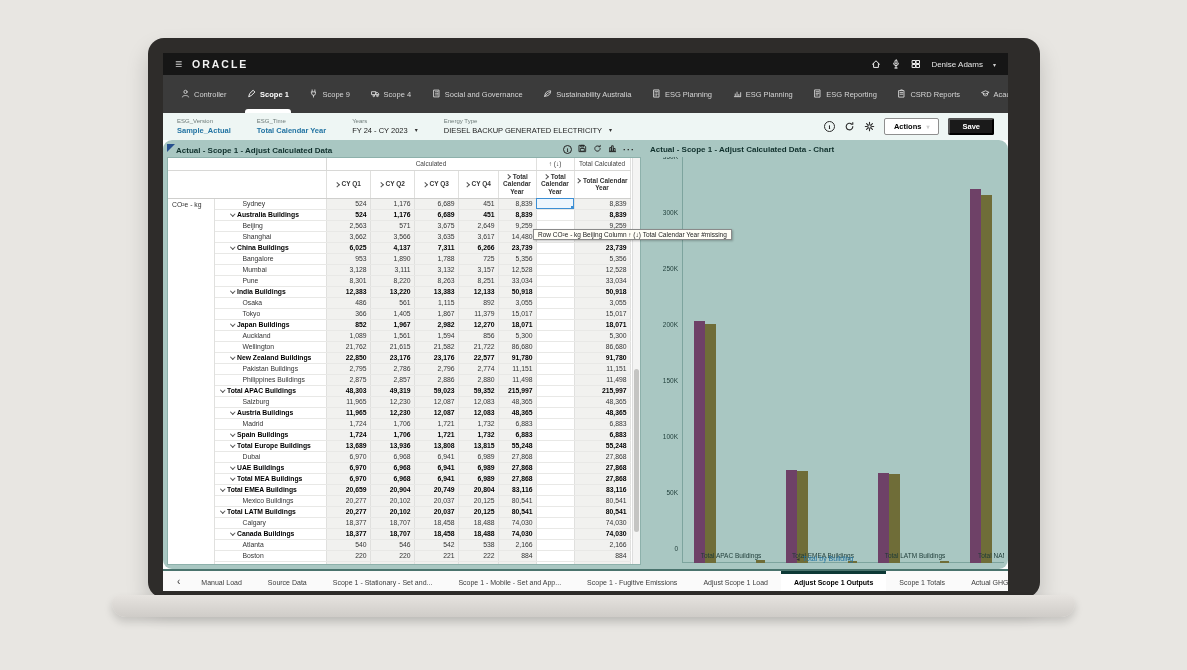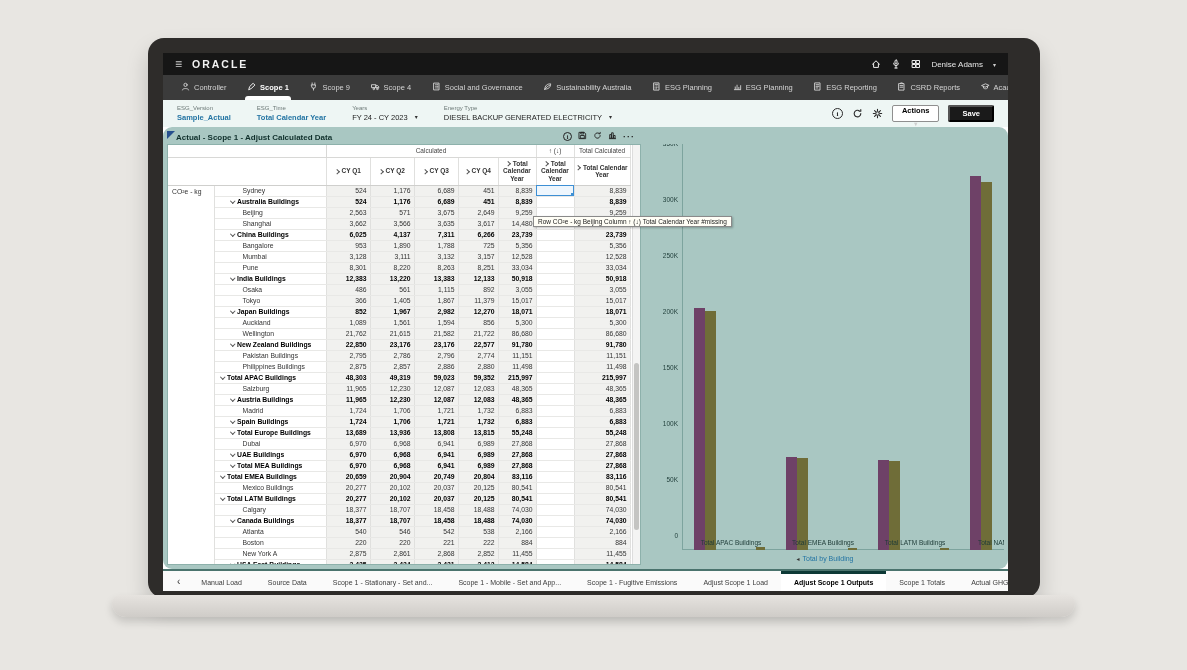--- a/index.html
+++ b/index.html
@@ -19,41 +19,41 @@
   .topbar { height:22px; background:#161616; color:#ededed; display:flex; align-items:center;
             padding:0 12px; flex:0 0 auto; }
   .hamburger { font-size:12px; color:#cfcfcf; margin-right:10px; }
   .brand { font-size:10.5px; font-weight:bold; letter-spacing:2px; color:#f2f2f2; }
   .topbar-right { margin-left:auto; display:flex; align-items:center; gap:10px; font-size:8px; }
   .topbar-right svg { display:block; }
   .username { color:#e5e5e5; }
   .caret { font-size:6px; color:#cfcfcf; }
 
   
-  .navbar { height:25px; background:#3b3b3b; display:flex; align-items:stretch; flex:0 0 auto;
+  .navbar { height:38px; background:#3b3b3b; display:flex; align-items:stretch; flex:0 0 auto;
             padding:0 14px; gap:0; min-width:880px; justify-content:space-between; }
   .navtab { display:flex; align-items:center; gap:4px; color:#d4d4d4; font-size:7.5px;
             position:relative; padding:0 4px; white-space:nowrap; cursor:default; }
   .navtab svg { flex:0 0 auto; }
   .navtab.active { color:#fff; font-weight:bold; }
   .navtab.active::after { content:""; position:absolute; left:2px; right:2px; bottom:0;
             height:4px; background:#fff; border-radius:3px 3px 0 0; }
 
   
   .povbar { height:27px; background:#eef6f4; display:flex; align-items:center; padding:0 14px;
             gap:26px; flex:0 0 auto; }
   .pov-field { display:flex; flex-direction:column; justify-content:space-between; line-height:1.25; }
   .pov-label { font-size:6px; color:#6d7a78; }
   .pov-value { font-size:7.5px; color:#1c1c1c; display:flex; align-items:center; gap:7px; white-space:nowrap; }
   .pov-value.link { color:#2374a3; font-weight:bold; }
   .pov-caret { font-size:6px; color:#333; }
   .pov-right { margin-left:auto; display:flex; align-items:center; gap:9px; color:#2b2b2b; }
   .pov-right svg { display:block; }
   .btn-actions { height:17px; border:1px solid #8f8f8f; border-radius:2px; background:#fff;
-            font-size:7.5px; font-weight:bold; padding:0 9px; display:flex; align-items:center; gap:5px;flex-direction:column; }
+            font-size:7.5px; font-weight:bold; padding:0 9px; display:flex; align-items:center; gap:5px; }
   .btn-save { height:17px; background:#1a1a1a; color:#fff; border-radius:2px; font-size:7.5px;
             font-weight:bold; padding:0 12px; display:flex; align-items:center; }
 
   
   .content { flex:1 1 auto; background:#a9c7c2; position:relative; display:flex; gap:5px; padding:4px; overflow:hidden;border-radius:9px; }
 
   
   .grid-panel { width:474px; flex:0 0 auto; display:flex; flex-direction:column; position:relative; }
   .panel-title { height:13px; font-size:8px; font-weight:bold; color:#0f2f2b; padding-left:9px;
                  position:relative; display:flex; align-items:center; flex:0 0 auto; }
@@ -691,20 +691,21 @@
               </tr>
             </tbody>
           </table>
         <div class="vscroll">
           <div class="vthumb"></div>
         </div>
       </div>
     </div>
 
     <div class="chart-panel">
+      <div class="chart-title">Actual - Scope 1 - Adjust Calculated Data - Chart</div>
       <div class="plot" id="plot" style="height: 406px;">
         <div class="yaxis"></div>
         <div class="xaxis"></div>
         <div class="bars" id="bars">
             <div class="bar" style="left: 6px; height: 242px; background: rgb(110, 65, 103);"></div>
             <div class="bar" style="left: 17px; height: 239px; background: rgb(111, 109, 56);"></div>
             <div class="stub" style="left: 68px; height: 3px; background: rgb(111, 109, 56);"></div>
             <div class="bar" style="left: 98px; height: 93px; background: rgb(110, 65, 103);"></div>
             <div class="bar" style="left: 109px; height: 92px; background: rgb(111, 109, 56);"></div>
             <div class="stub" style="left: 160px; height: 2px; background: rgb(111, 109, 56);"></div>

